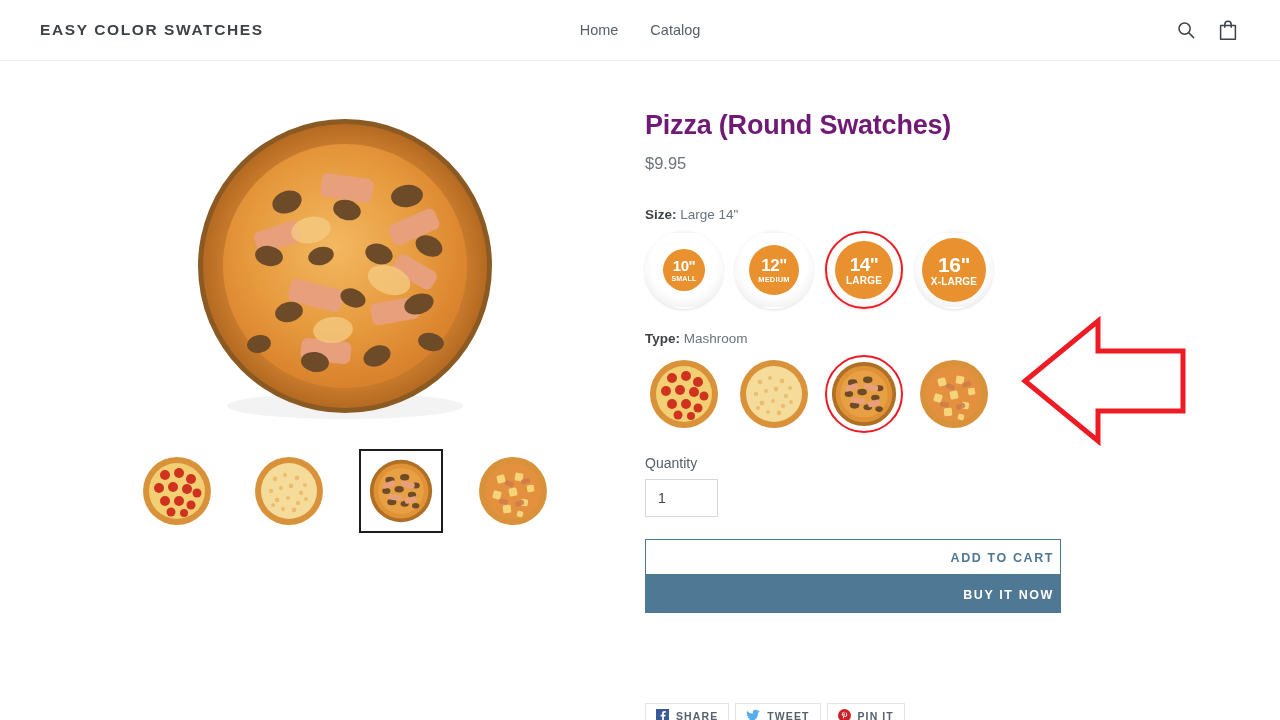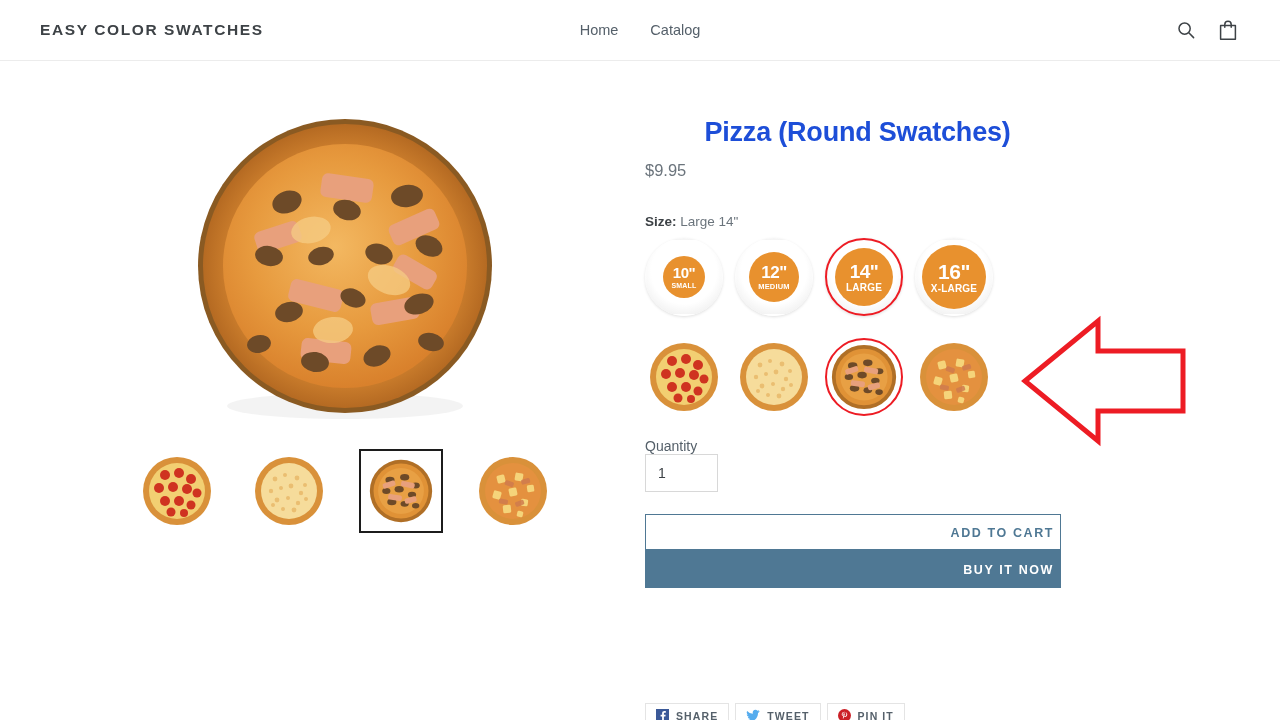--- a/index.html
+++ b/index.html
@@ -87,27 +87,26 @@
   }
   .thumb.selected { border: 2px solid #1c1c1c; }
 
   
   .product-info {
     width: 425px;
     margin-left: 5px;
     padding-top: 8px;
   }
   .product-title {
-    margin: 7px;
+    margin: 0;
     font-size: 27px;
     font-weight: bold;
     letter-spacing: -0.2px;
-    color: #1d4ed8;
+    color: #701a75;
     line-height: 1.2;
-    text-align: center;
   }
   .product-price {
     margin: 13px 0 0 0;
     font-size: 16.5px;
     color: #6b747c;
   }
 
   .option-block { margin-top: 34px; }
   .option-block.type-block { margin-top: 22px; }
   .option-label {
@@ -149,21 +148,21 @@
     display: flex; align-items: center; justify-content: center;
     cursor: pointer;
     border: 2px solid transparent;
     flex: 0 0 auto;
     background: #fff;
   }
   .type-swatch.selected { border-color: #ed1c24; }
 
   
   .qty-block { margin-top: 22px; }
-  .qty-label { font-size: 14px; color: #55606a; }
+  .qty-label { font-size: 14px; color: #55606a; margin-bottom: 8px; }
   .qty-input {
     width: 73px; height: 38px;
     border: 1px solid #d8d8d8;
     font-size: 14px;
     color: #3d4246;
     padding: 0 6px 0 12px;
     font-family: "Liberation Sans", sans-serif;
   }
 
   
@@ -439,20 +438,24 @@
         <div class="size-swatch">
           <div class="size-disc" style="width:64px;height:64px">
             <span class="inches" style="font-size:21px">16"</span>
             <span class="name" style="font-size:10px;margin-top:2px">X-LARGE</span>
           </div>
         </div>
       </div>
     </div>
 
     <div class="option-block type-block">
+      <div class="option-label">
+        <b>Type:</b>
+        <span>Mashroom</span>
+      </div>
       <div class="swatch-row">
         <div class="type-swatch">
           <svg width="72" height="72" viewBox="0 0 72 72">
             <circle cx="36" cy="36" r="34" fill="#d9913a"></circle>
             <circle cx="36" cy="36" r="28" fill="#f2cf72"></circle>
             <g fill="#cf3320">
               <circle cx="24" cy="20" r="5"></circle>
                 <circle cx="38" cy="18" r="5"></circle>
                 <circle cx="50" cy="24" r="5"></circle>
               <circle cx="18" cy="33" r="5"></circle>

